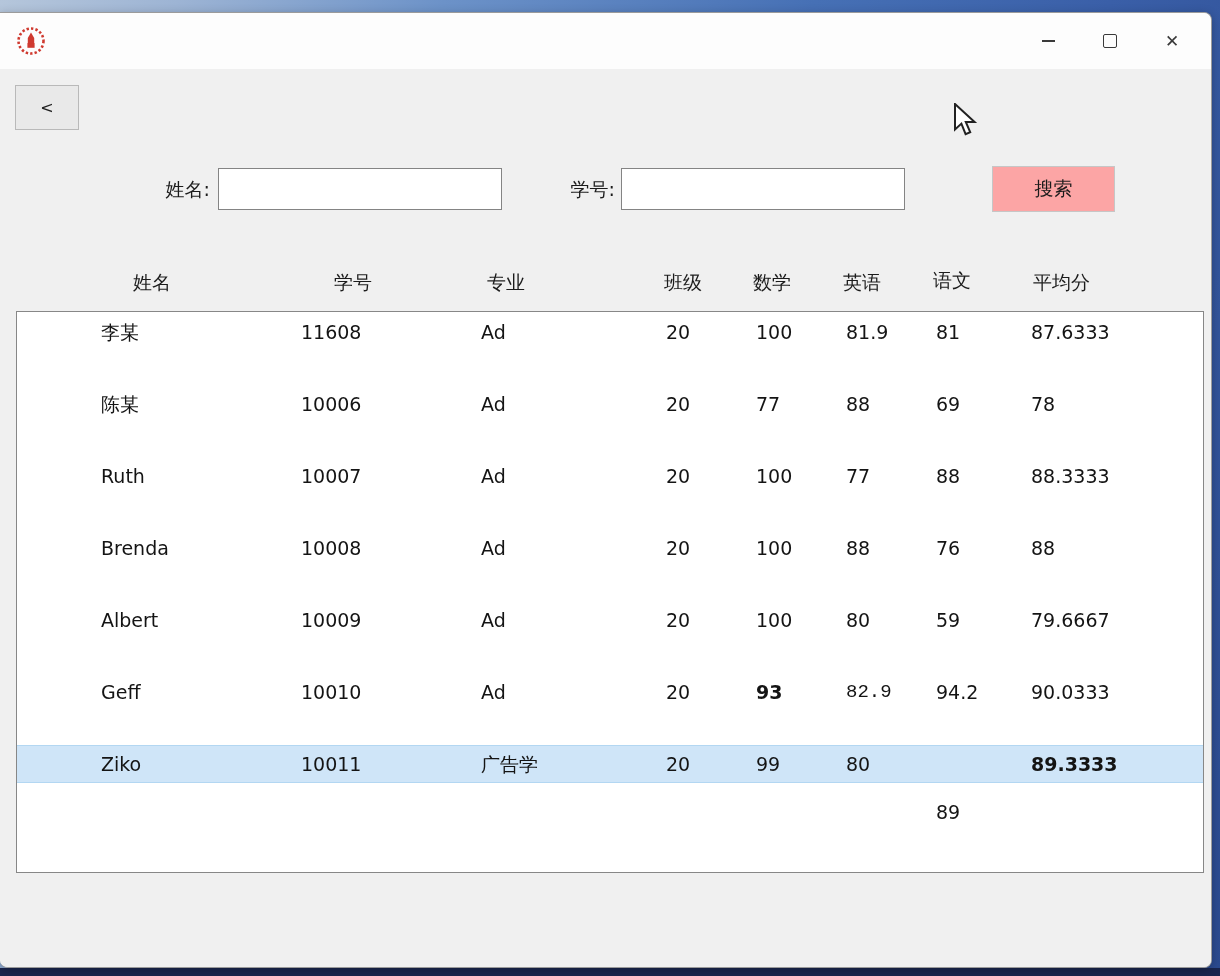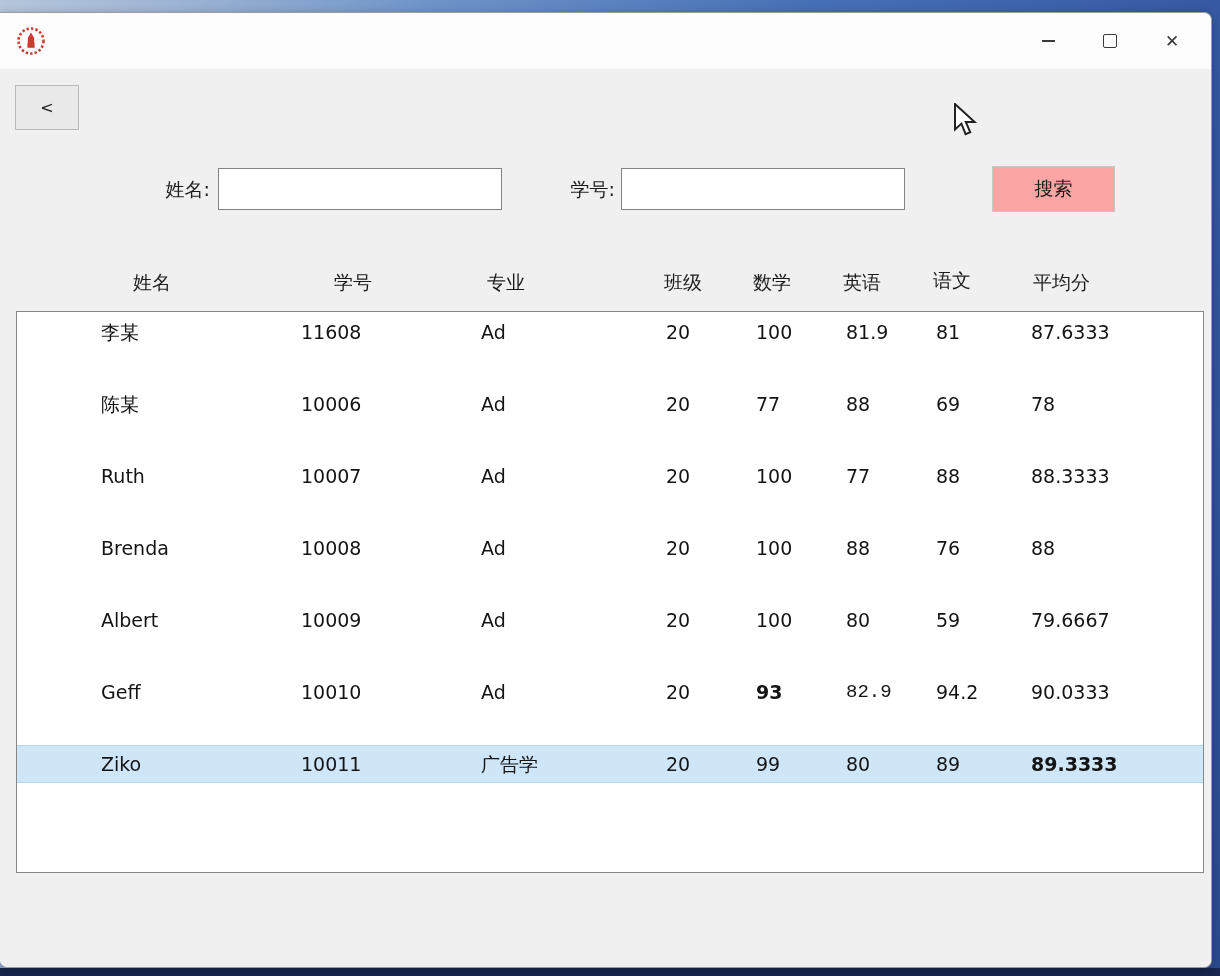--- a/index.html
+++ b/index.html
@@ -181,21 +181,21 @@
           </div>
         </div>
         <div class="lb-row">
           <div class="lb-inner selected">
             <span class="cell" style="left: 84px;">Ziko</span>
             <span class="cell" style="left: 284px;">10011</span>
             <span class="cell" style="left: 464px;">广告学</span>
             <span class="cell" style="left: 649px;">20</span>
             <span class="cell" style="left: 739px;">99</span>
             <span class="cell" style="left: 829px;">80</span>
-            <span class="cell" style="left: 919px;">89</span>
+            <span class="cell" style="left: 919px; margin-top: 48px;">89</span>
             <span class="cell" style="left: 1014px; font-weight: bold;">89.3333</span>
           </div>
         </div>
       </div>
 
   </div>
 </div>
 
 <svg class="cursor-svg" width="26" height="34" viewBox="0 0 13 17">
   <path d="M1 0.5 L1 13.2 L4.2 10.3 L6.3 15.6 L8.6 14.6 L6.4 9.5 L10.8 9.5 Z" fill="#ffffff" stroke="#222222" stroke-width="1"></path>

